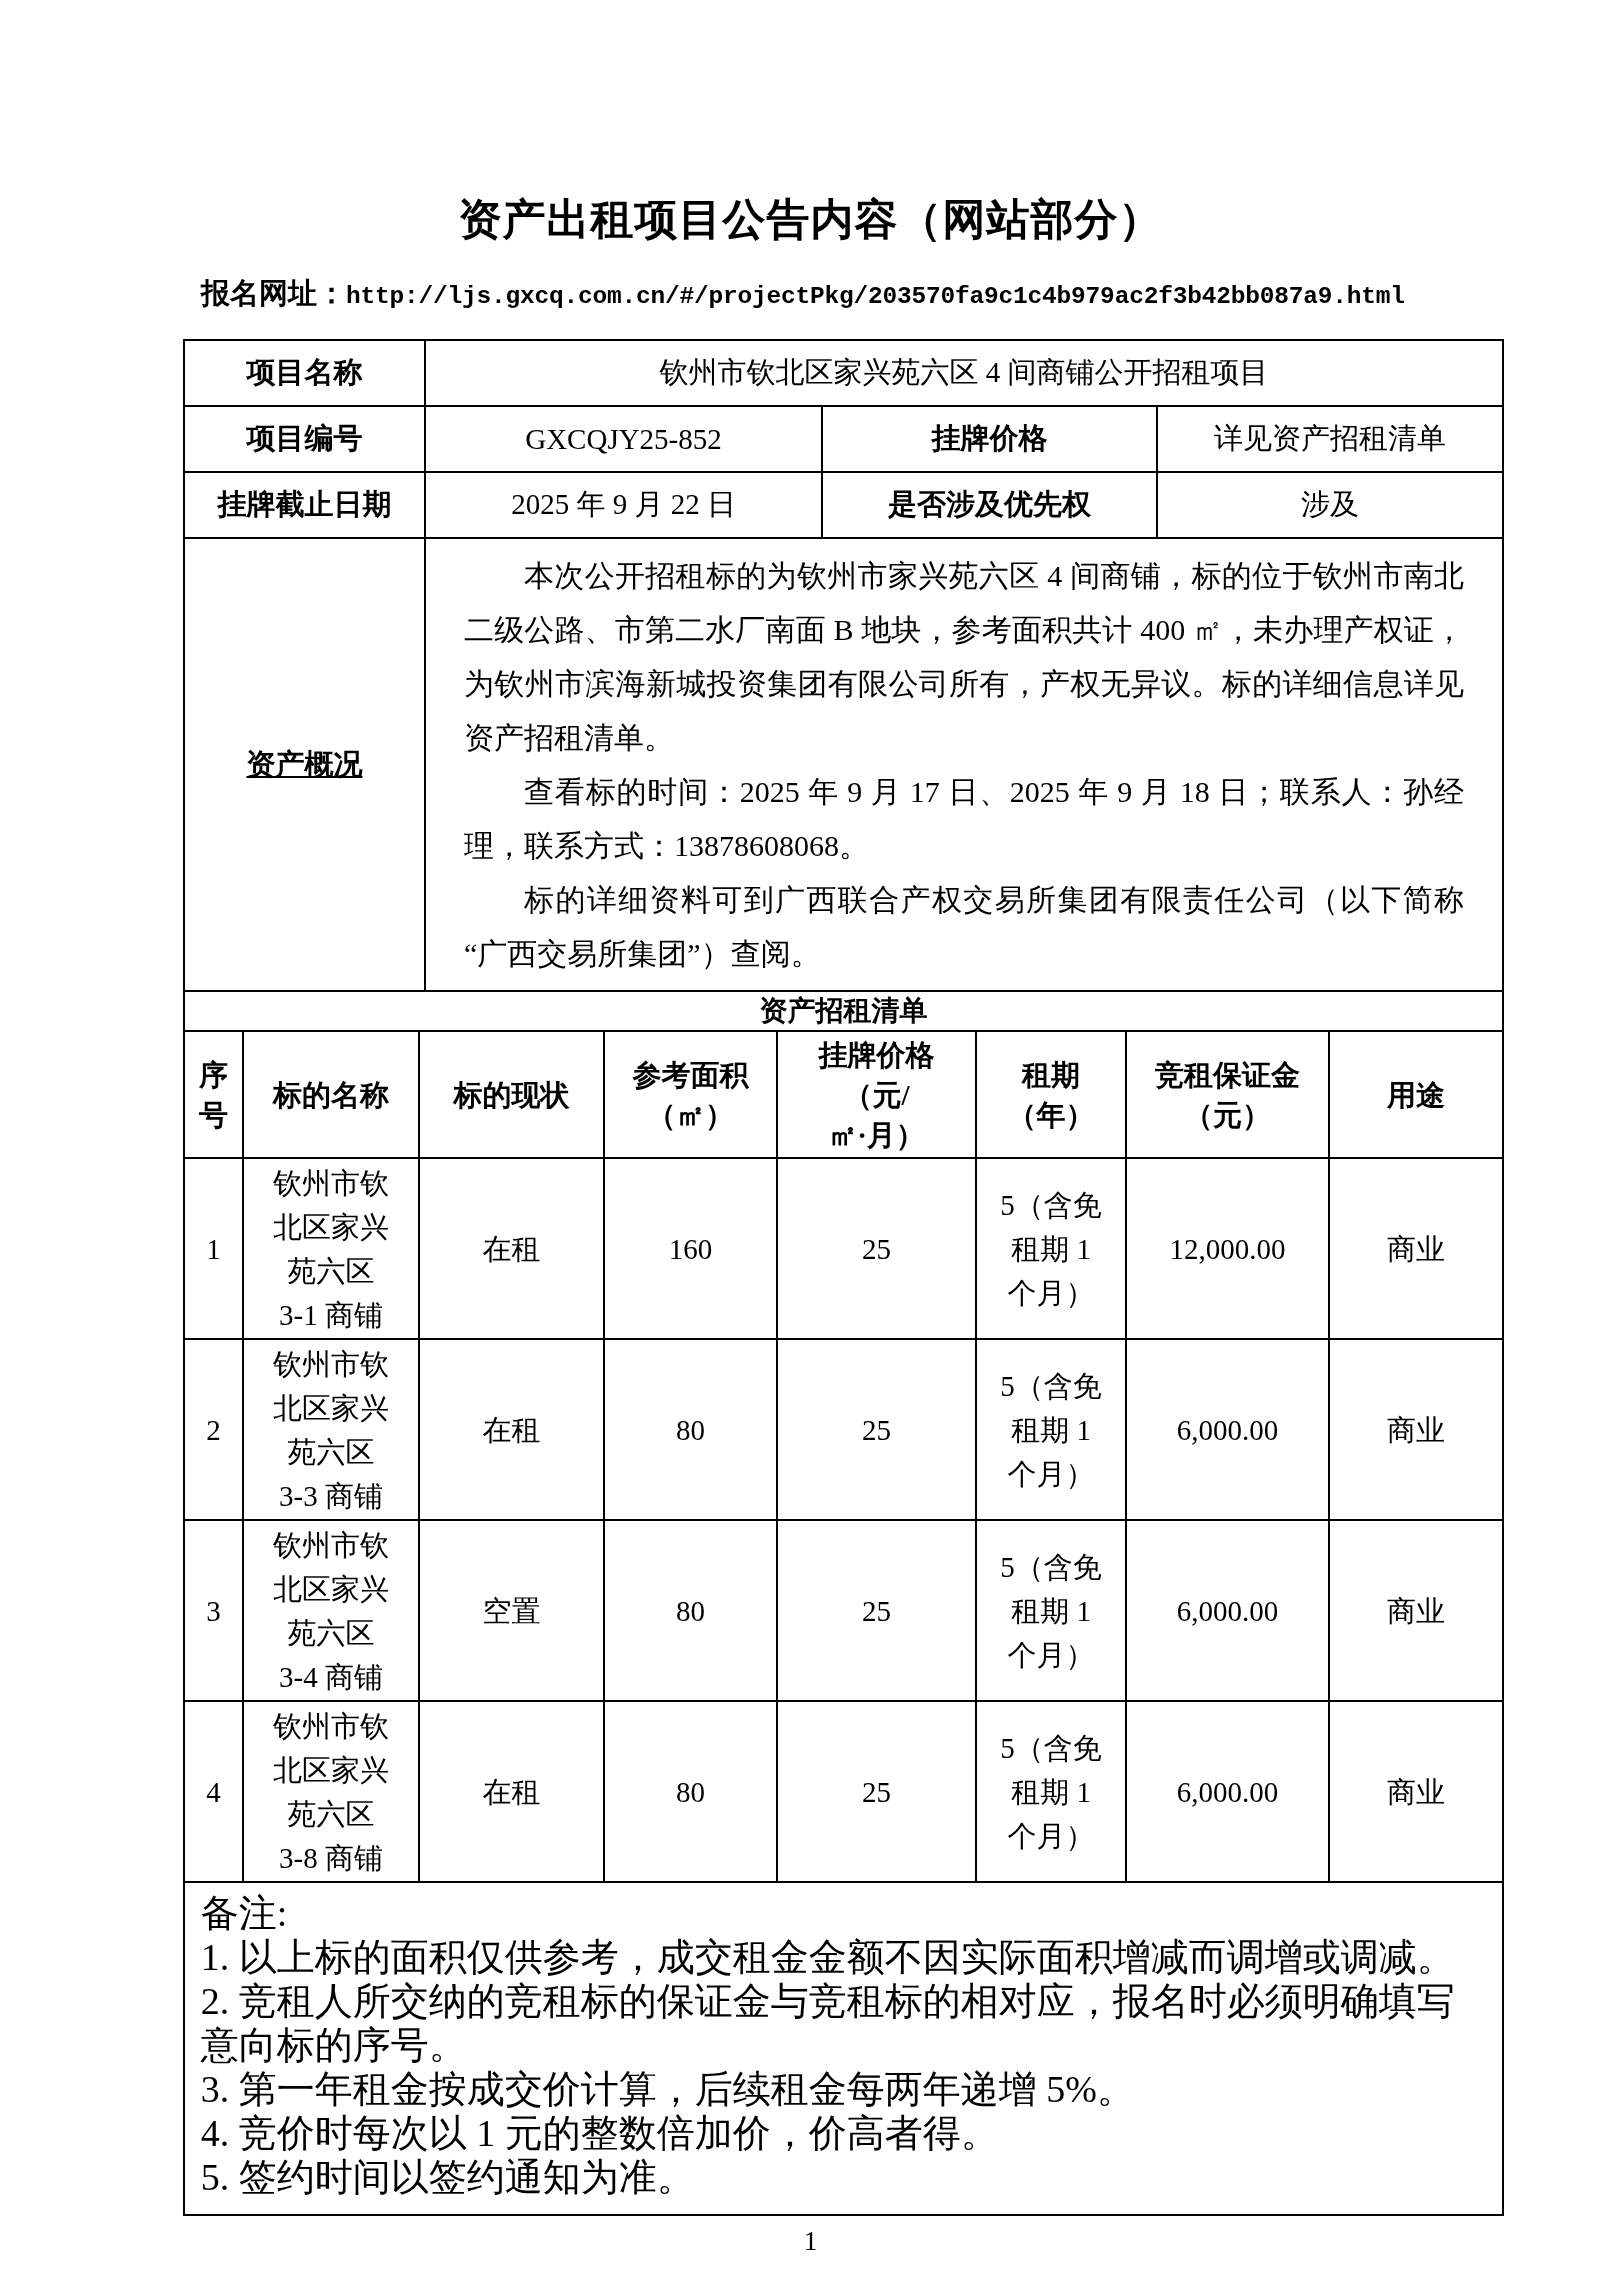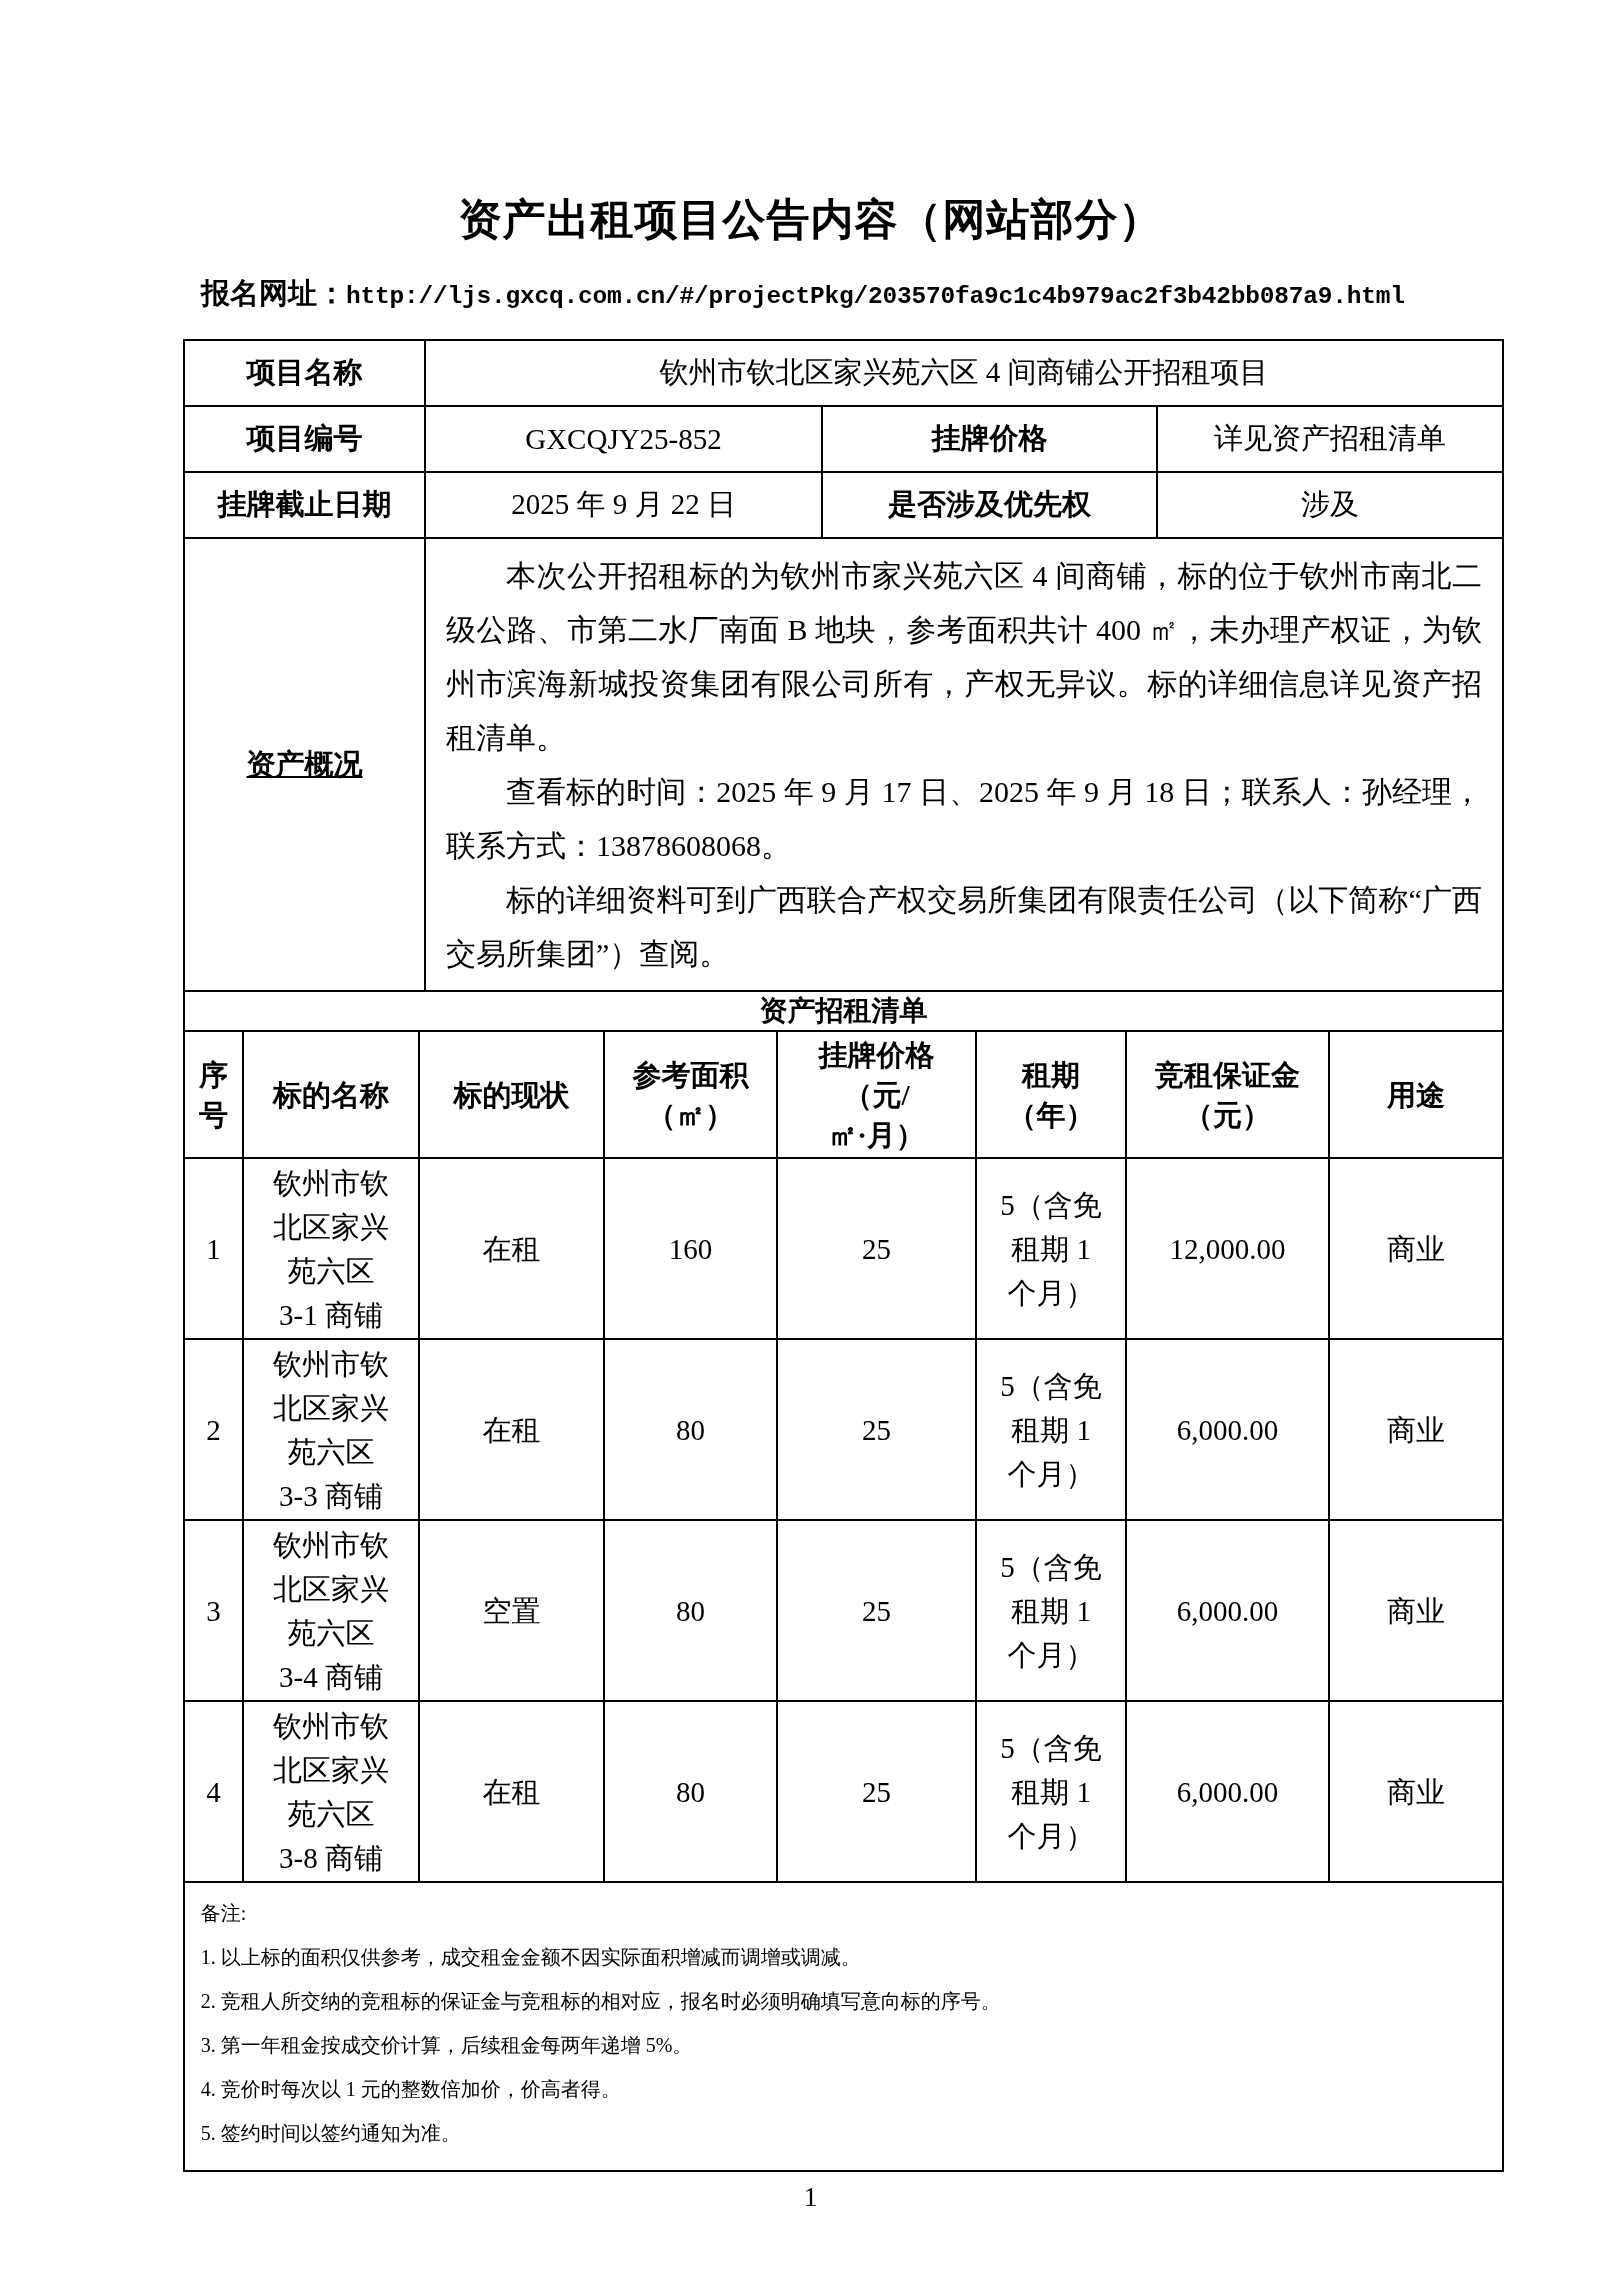--- a/index.html
+++ b/index.html
@@ -50,21 +50,21 @@
   }
   table.tbl-b, table.tbl-c { margin-top: -2px; }
 
   
   .tbl-a td { height: 66px; }
   .tbl-a td.lbl { font-weight: 700; }
   .tbl-a td.overview-cell {
     height: 453px;
     text-align: justify;
     vertical-align: middle;
-    padding: 0 20px;
+    padding: 0 38px;
   }
   .overview-cell p {
     text-indent: 2em;
     line-height: 54px;
     font-size: 30px;
     text-align: justify;
   }
   .tbl-a td.overview-lbl { font-weight: 700; text-decoration: underline; }
 
   
@@ -90,21 +90,21 @@
 
   
   .tbl-c td.notes-cell {
     text-align: left;
     vertical-align: top;
     padding: 7.8px 15.7px 15.7px 15.7px;
     border-top-width: 2.9px;
     border-bottom-width: 2.9px;
   }
   .notes-cell .note-line {
-    font-size: 20px;
+    font-size: 38px;
     line-height: 44px;
     text-align: left;
   }
 
   .page-number {
     text-align: center;
     margin-top: 9.8px;
     font-size: 27.4px;
   }
 </style>

